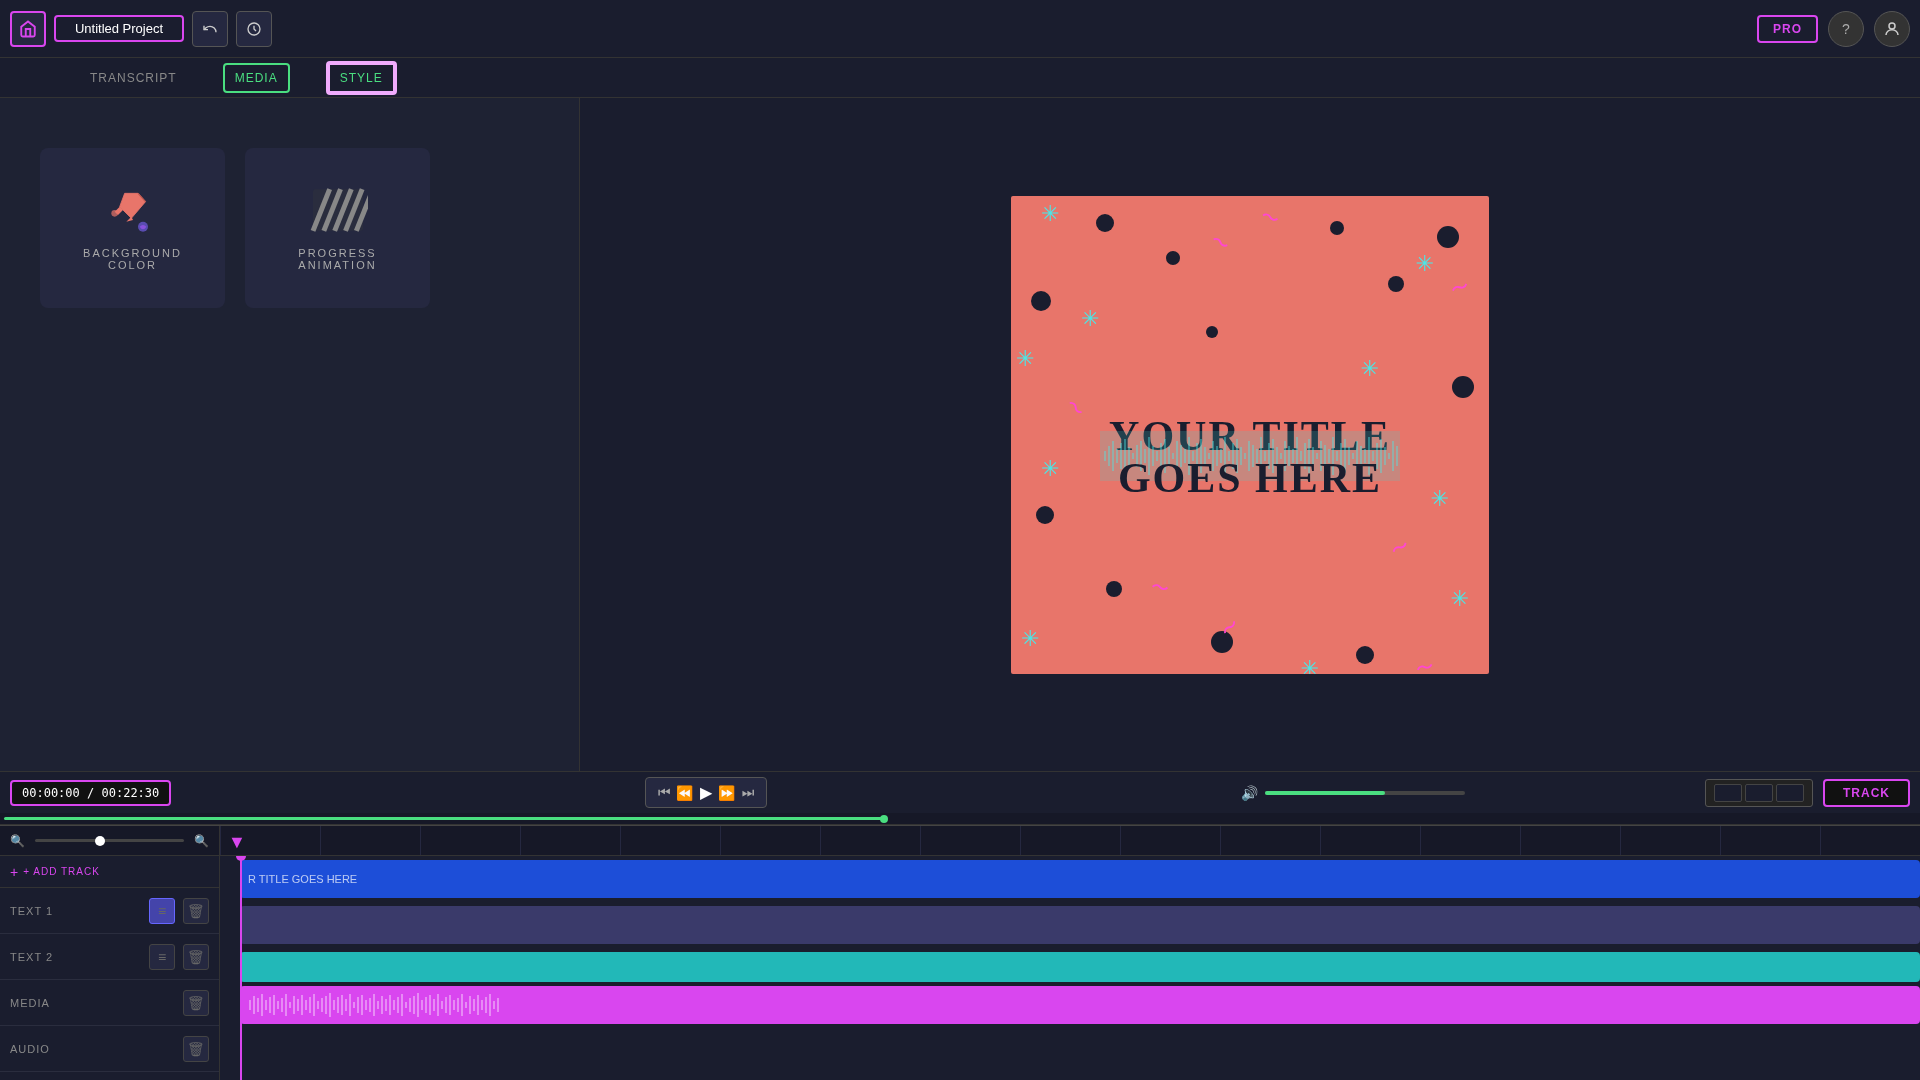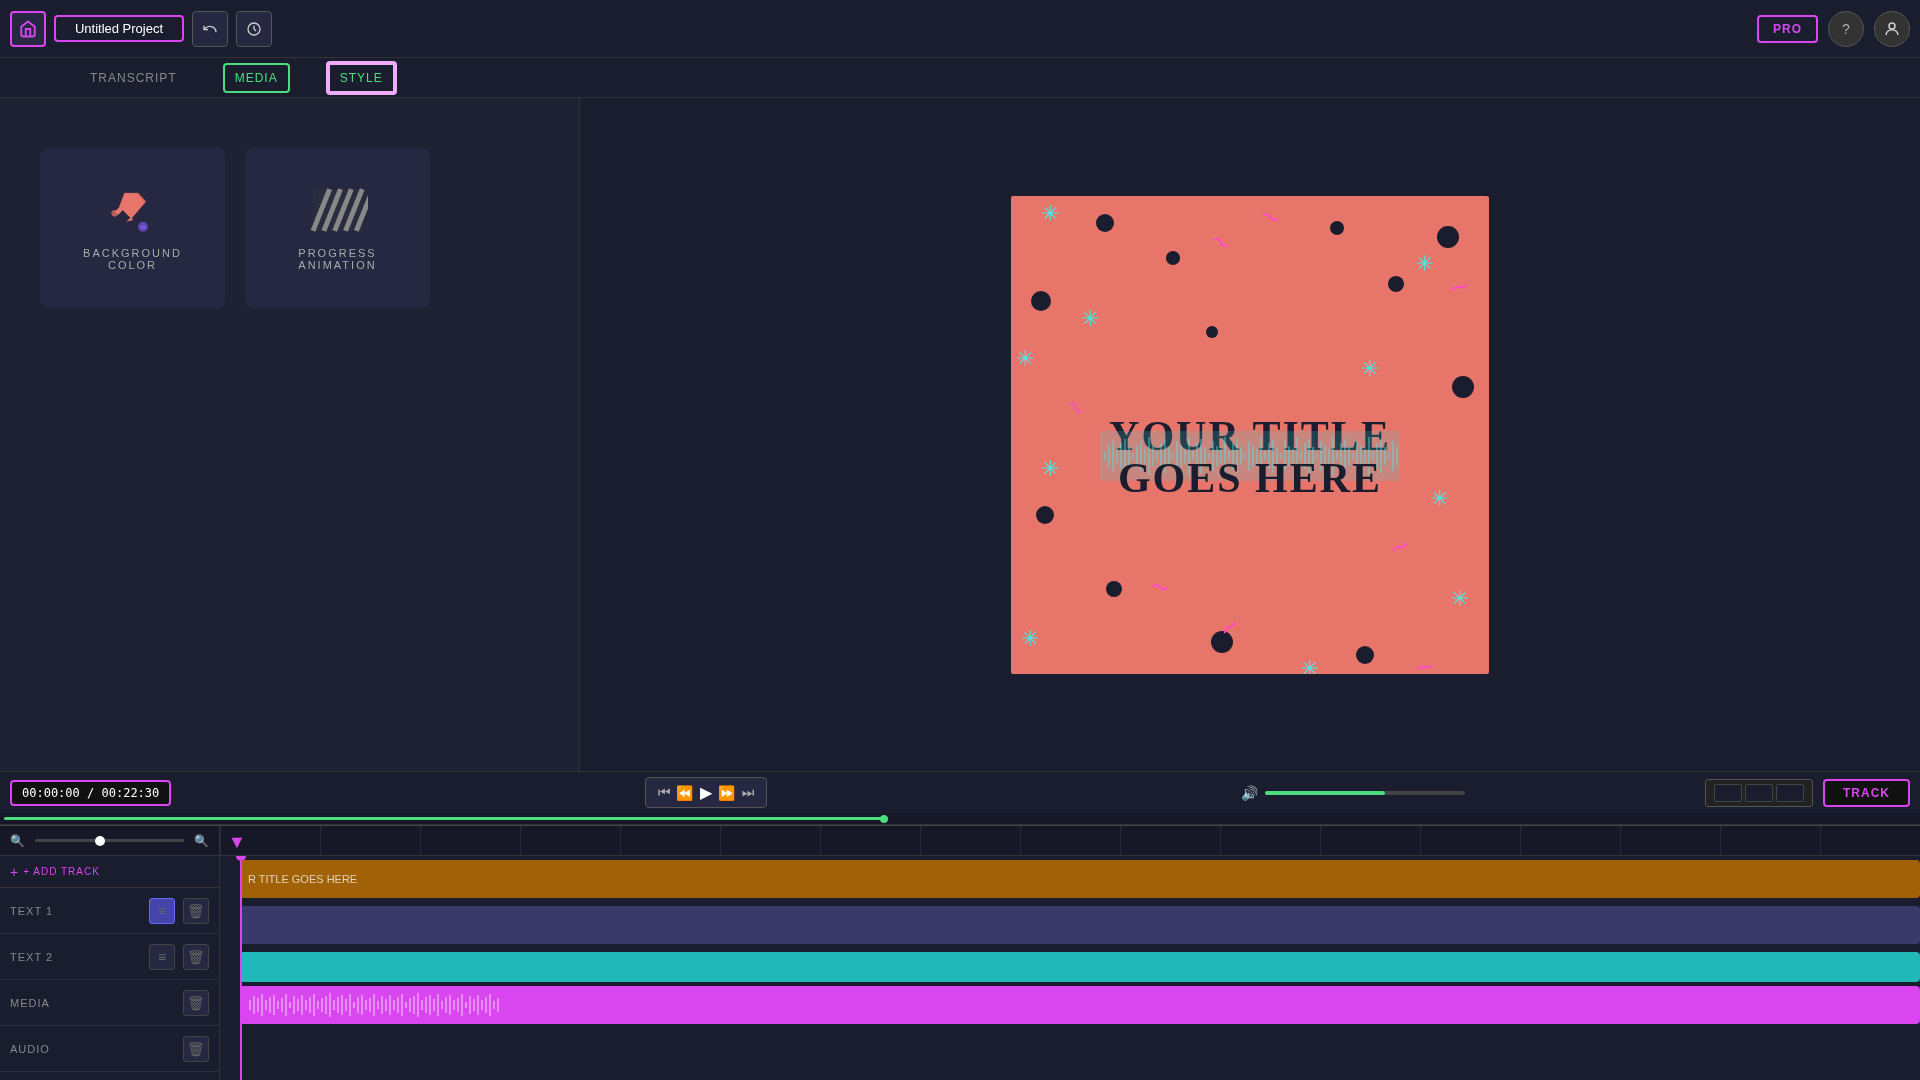--- a/index.html
+++ b/index.html
@@ -450,21 +450,21 @@
       height: 38px;
       border-radius: 4px;
       display: flex;
       align-items: center;
       padding: 0 8px;
       font-size: 11px;
       color: rgba(255,255,255,0.7);
       overflow: hidden;
     }
     .clip-text1 {
-      background: #a16207;
+      background: #1d4ed8;
       top: 4px;
       left: 20px;
       width: calc(100% - 20px);
     }
     .clip-text2 {
       background: #3a3a6a;
       top: 50px;
       left: 20px;
       width: calc(100% - 20px);
     }

